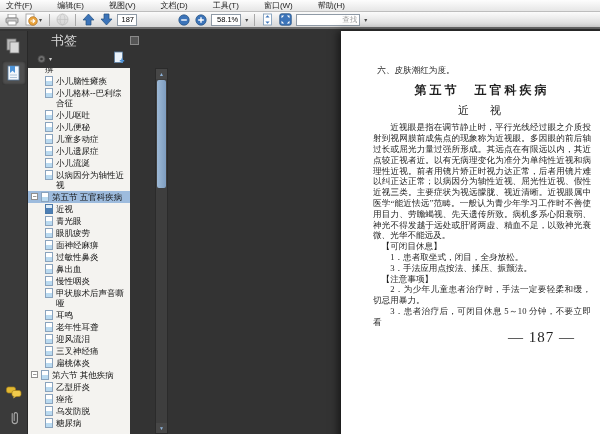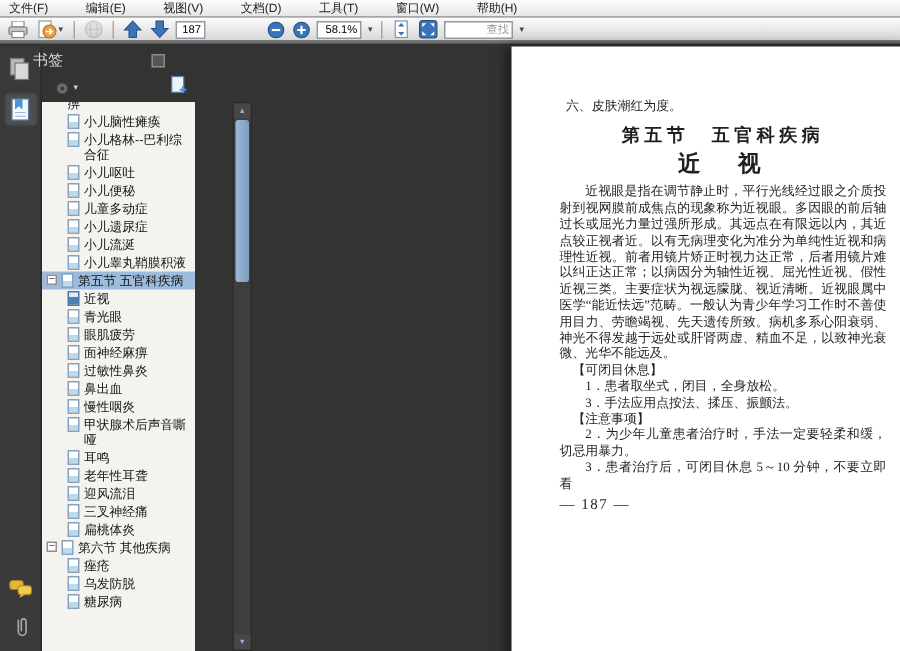--- a/index.html
+++ b/index.html
@@ -13,35 +13,35 @@
   .menu-item { cursor:default; white-space:nowrap; }
   .toolbar { position:absolute; top:12px; left:0; right:0; height:17px;
     background:linear-gradient(#fbfbfb,#d7d7d7); border-bottom:2px solid #6f6f6f;
     display:flex; align-items:center; gap:3px; padding:0 4px; font-size:8px; color:#333; }
   .tb-btn { display:flex; align-items:center; height:14px; padding:0 1px; border-radius:2px; }
   .tb-btn.disabled { opacity:.45; }
   .sep { width:1px; height:12px; background:#a8a8a8; margin:0 2px; }
   .tb-input { height:12px; border:1px solid #8f9aa6; background:#fff; font-size:7.5px; padding:0 2px; font-family:inherit;text-align:right; }
   .page-input { width:20px; text-align:right; }
   .zoom-input { width:30px; }
-  .find-input { width:46px; }
+  .find-input { width:64px; }
   .find-input::placeholder { color:#9a9a9a; }
   .tb-text { white-space:nowrap; font-size:8px;margin-top:48px; }
   .caret { font-size:6px; color:#444; line-height:14px; padding:0 1px; }
 
   
   .main { position:absolute; top:31px; left:0; right:0; bottom:0; background:#333; }
   .tabstrip { position:absolute; left:0; top:0; bottom:0; width:28px; background:#3a3a3a; border-right:1px solid #282828; }
   .tab-btn { width:24px; height:24px; margin:3px auto 2px; display:flex; align-items:center; justify-content:center; border-radius:3px; }
   .tab-btn.active { background:#4f4f4f; box-shadow:inset 0 0 3px #1c1c1c; }
   .tab-btn.b1 { position:absolute; bottom:30px; left:2px; margin:0; }
   .tab-btn.b2 { position:absolute; bottom:4px; left:2px; margin:0; }
 
-  .panel-header { position:absolute; left:12px; top:0; width:102px; height:19px;
-    color:#d8d8d8; font-size:10px; line-height:19px; padding-left:10px;
+  .panel-header { position:absolute; left:41px; top:0; width:102px; height:19px;
+    color:#d8d8d8; font-size:13px; line-height:19px; padding-left:10px;
     display:flex; align-items:center; }
   .ph-btn { margin-left:auto; margin-right:4px; width:9px; height:9px; border:1px solid #8a8a8a; background:#555;
     display:inline-block; }
   .panel-toolbar { position:absolute; left:28px; top:19px; width:102px; height:18px; display:flex; align-items:center; padding:0 4px 0 8px; }
   .pt-right { margin-left:auto; }
 
   .tree { position:absolute; left:28px; top:37px; width:102px; bottom:0;
     background:#f4f3f0; overflow:hidden; font-size:8.5px; color:#141414; padding-top:1px; }
   .bm-row { display:flex; align-items:flex-start; padding:1px 2px 1px 3px; min-height:12px; line-height:10px; cursor:default; }
   .bm-row.lvl1 { padding-left:17px; }
@@ -64,25 +64,25 @@
   .sb-thumb { position:absolute; left:1px; top:11px; width:9px; height:108px;
     background:linear-gradient(90deg,#9db9d6,#7e9dc0); border-radius:2px; }
 
   
   .page { position:absolute; left:341px; top:0; width:266px; height:440px; background:#fff;
     box-shadow:-3px 0 8px rgba(0,0,0,.55);
     font-family:"Liberation Serif","DejaVu Serif",serif; color:#1f1f1f; }
   .page-inner { padding:34px 16px 0 32px; font-size:8.6px; line-height:10.8px; text-align:justify; }
   .intro { text-indent:0.5em; }
   .sec-h1 { font-size:12px; font-weight:bold; text-align:center; letter-spacing:3px; margin-top:9px; }
-  .sec-h2 { font-size:15px; font-weight:bold; text-align:center; letter-spacing:5px; margin-top:9px; margin-bottom:7px; }
+  .sec-h2 { font-size:11px; font-weight:normal; text-align:center; letter-spacing:5px; margin-top:9px; margin-bottom:7px; }
   .p-body { text-indent:2em; }
   .p-head { text-indent:1em; }
   .p-list { text-indent:2em; }
-  .pagenum { text-align:left; padding-right:16px; margin-top:4px; font-size:10px; letter-spacing:1px; }
+  .pagenum { text-align:right; padding-right:16px; margin-top:4px; font-size:15px; letter-spacing:1px; }
 </style>
 </head>
 <body>
 
 <div class="app">
 
   <div class="menu-bar" id="menuBar">
       <span class="menu-item">文件(F)</span>
       <span class="menu-item">编辑(E)</span>
       <span class="menu-item">视图(V)</span>
@@ -239,21 +239,21 @@
         <div class="bm-row lvl1">
           <span class="bm-icon"></span>
           <span class="bm-label">小儿遗尿症</span>
         </div>
         <div class="bm-row lvl1">
           <span class="bm-icon"></span>
           <span class="bm-label">小儿流涎</span>
         </div>
         <div class="bm-row lvl1">
           <span class="bm-icon"></span>
-          <span class="bm-label">小儿睾丸鞘膜积液</span>
+          <span class="bm-label">以病因分为轴性近视</span>
         </div>
         <div class="bm-row selected">
           <span class="toggle"></span>
           <span class="bm-icon"></span>
           <span class="bm-label">第五节 五官科疾病</span>
         </div>
         <div class="bm-row lvl1">
           <span class="bm-icon current"></span>
           <span class="bm-label">近视</span>
         </div>
@@ -302,20 +302,24 @@
           <span class="bm-label">三叉神经痛</span>
         </div>
         <div class="bm-row lvl1">
           <span class="bm-icon"></span>
           <span class="bm-label">扁桃体炎</span>
         </div>
         <div class="bm-row">
           <span class="toggle"></span>
           <span class="bm-icon"></span>
           <span class="bm-label">第六节 其他疾病</span>
+        </div>
+        <div class="bm-row lvl1">
+          <span class="bm-icon"></span>
+          <span class="bm-label">乙型肝炎</span>
         </div>
         <div class="bm-row lvl1">
           <span class="bm-icon"></span>
           <span class="bm-label">痤疮</span>
         </div>
         <div class="bm-row lvl1">
           <span class="bm-icon"></span>
           <span class="bm-label">乌发防脱</span>
         </div>
         <div class="bm-row lvl1">

